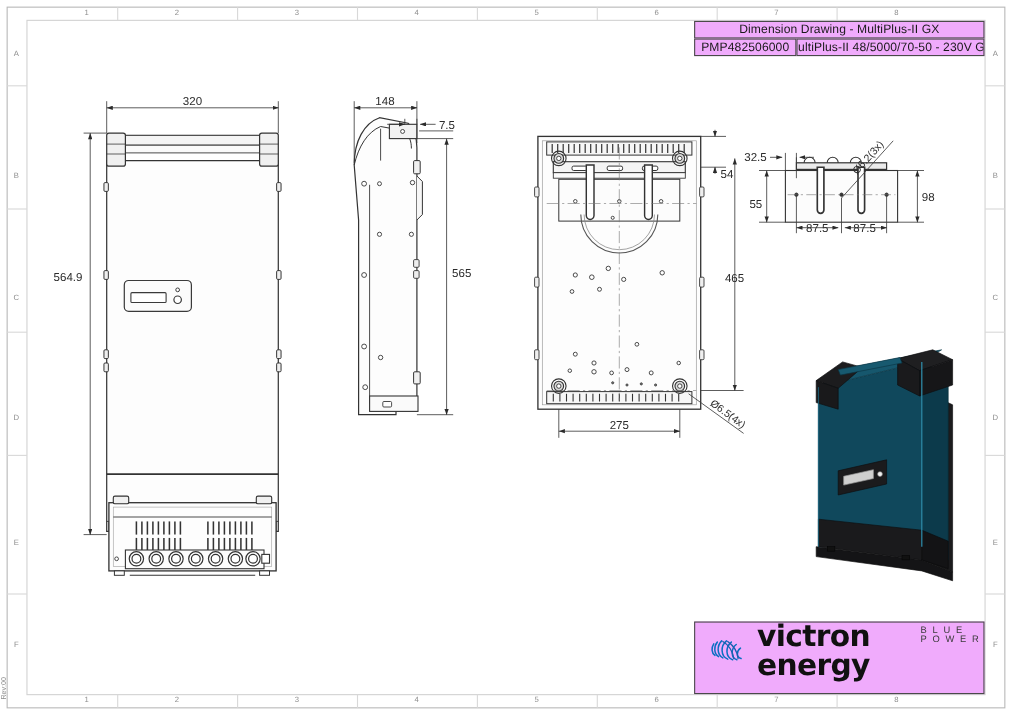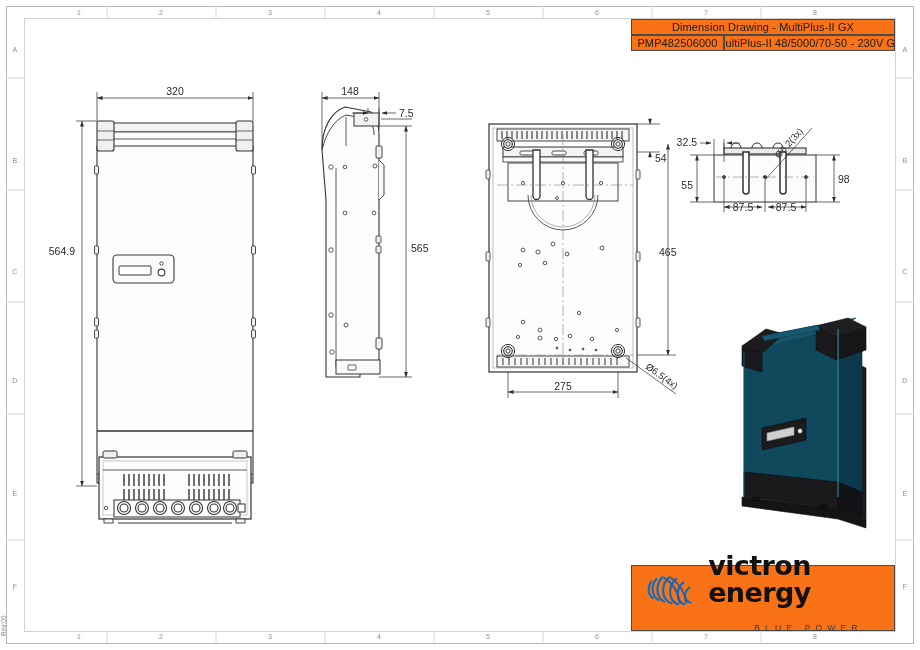--- a/index.html
+++ b/index.html
@@ -9,31 +9,31 @@
        color:#1a1a1a;-webkit-font-smoothing:antialiased;}
   #sheet{position:relative;width:920px;height:650px;background:#fff;}
   svg{display:block;}
   .ov{position:absolute;top:0;left:0;width:920px;height:650px;pointer-events:none;}
   .zlbl{position:absolute;font-size:7px;color:#8d8d8d;text-align:center;
         letter-spacing:.3px;}
   .dim{font-family:"Liberation Sans","DejaVu Sans",sans-serif;
        font-size:10.5px;fill:#2b2b2b;}
   .dimsm{font-size:9.5px;}
   .tb{position:absolute;box-sizing:border-box;border:1px solid #4a4a4a;
-      background:#f97316;display:flex;align-items:center;justify-content:center;
+      background:#f0abfc;display:flex;align-items:center;justify-content:center;
       font-size:11px;color:#1a1a1a;letter-spacing:.1px;overflow:hidden;
       white-space:nowrap;}
   .rev{position:absolute;left:7px;bottom:14px;font-size:6.5px;color:#8a8a8a;
        transform:rotate(-90deg);transform-origin:left bottom;white-space:nowrap;}
   .logowrap{position:absolute;left:645px;top:566px;width:250px;height:52px;
             display:flex;align-items:center;justify-content:center;gap:9px;}
-  .vbrand{display:flex;flex-direction:column;line-height:1;}
+  .vbrand{display:flex;flex-direction:row;line-height:1;}
   .vname{font-size:27px;font-weight:bold;color:#111;letter-spacing:-.6px;
          font-family:"DejaVu Sans","Liberation Sans",sans-serif;}
-  .vtag{font-size:8.5px;color:#3a3a3a;letter-spacing:5.2px;margin-top:18px;
+  .vtag{font-size:8.5px;color:#3a3a3a;letter-spacing:5.2px;margin-top:3px;
         padding-left:46px;font-family:"Liberation Sans",sans-serif;}
 </style>
 </head>
 <body>
 
 <div id="sheet">
 
   <svg class="ov" viewBox="0 0 920 650">
     <defs>
       <marker id="ar" markerWidth="8" markerHeight="8" refX="7" refY="2.6" orient="auto">

